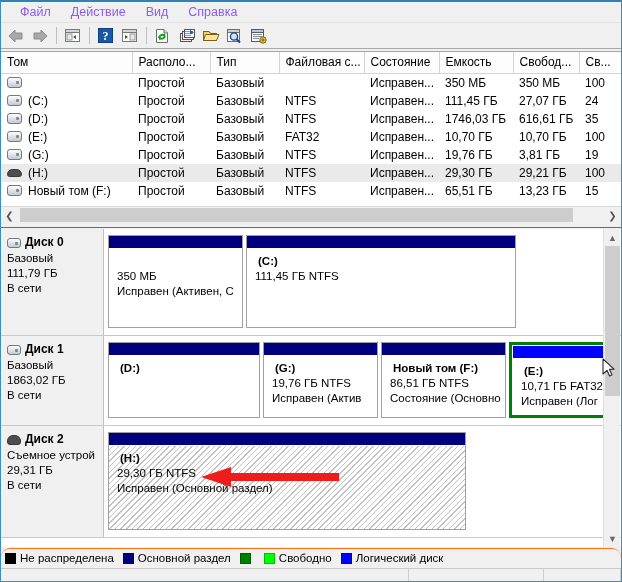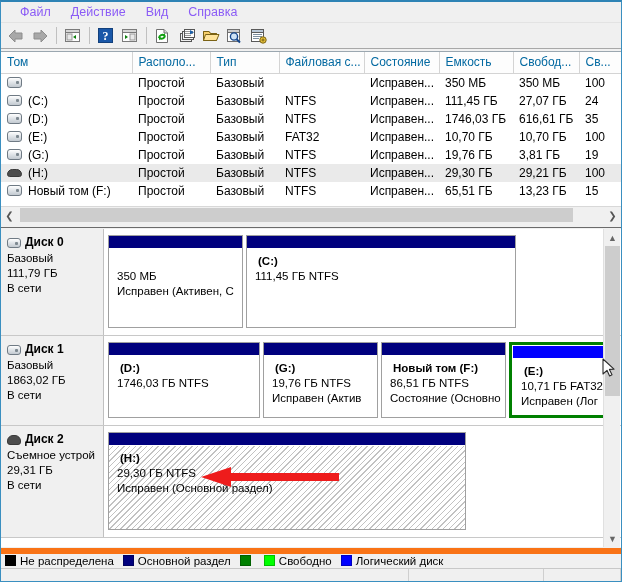--- a/index.html
+++ b/index.html
@@ -74,21 +74,21 @@
   }
   table.vollist th {
     background: #fdfdfd;
     border-right: 1px solid #d4d4d4;
     border-bottom: 1px solid #d4d4d4;
     font-weight: normal;
     font-size: 12px;
     text-align: left;
     padding: 3px 0 4px 6px;
     height: 21px;
-    color: #0369a1;
+    color: #000000;
     white-space: nowrap;
     overflow: hidden;
   }
   table.vollist td {
     padding: 0 0 0 6px;
     height: 18px;
     font-size: 12px;
     white-space: nowrap;
     overflow: hidden;
     border: none;
@@ -257,23 +257,24 @@
 
   
   .legend {
     position: absolute;
     left: 0; top: 546px;
     width: 620px; height: 19px;
     background: #f0f0f0;
     display: flex;
     align-items: center;
     padding-left: 4px;
-    border-top: 6px solid #f97316;
+    border-top: 1px solid #f97316;
     font-size: 11.5px;
     white-space: nowrap;
+    border-radius: 9px;
   }
   .lgitem { display: flex; align-items: center; margin-right: 9px; }
   .swatch {
     width: 11px; height: 11px;
     margin-right: 4px;
     border: 1px solid rgba(0,0,0,0.25);
     flex: 0 0 auto;
   }
 
   
@@ -577,21 +578,20 @@
             </div>
             <div>Базовый</div>
             <div>1863,02 ГБ</div>
             <div>В сети</div>
           </div>
           <div class="parts">
             <div class="part" style="width: 152px;">
               <div class="cap"></div>
               <div class="body">
                 <div class="pname">(D:)</div>
-                <div>1746,03 ГБ NTFS</div>
               </div>
             </div>
             <div class="part" style="width: 115px;">
               <div class="cap"></div>
               <div class="body">
                 <div class="pname">(G:)</div>
                 <div>19,76 ГБ NTFS</div>
                 <div>Исправен (Актив</div>
               </div>
             </div>

